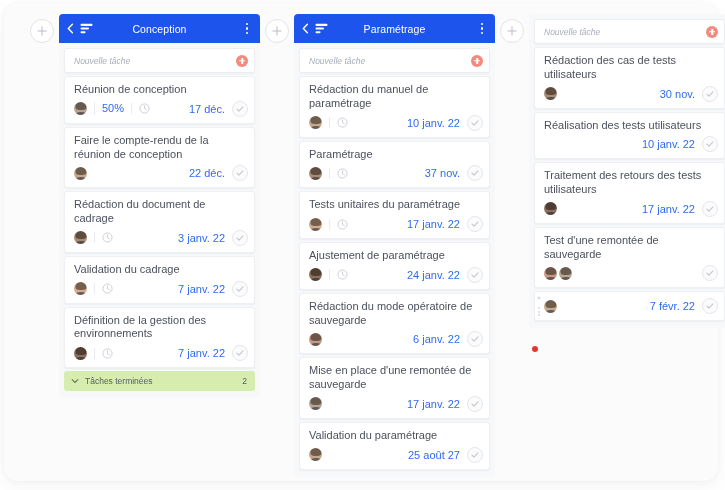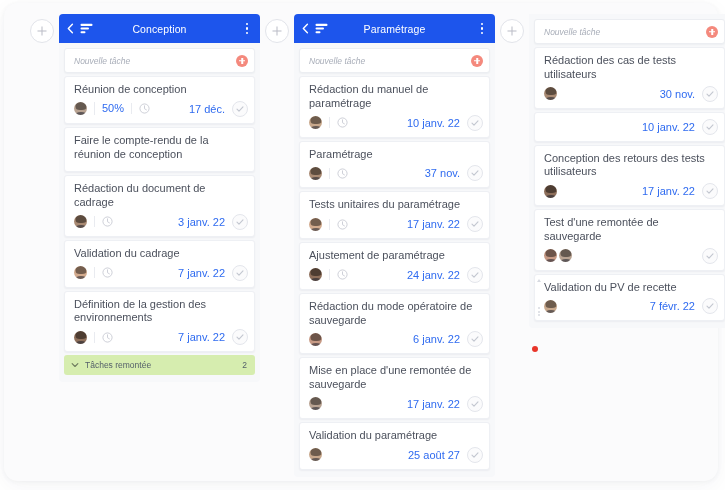--- a/index.html
+++ b/index.html
@@ -402,20 +402,31 @@
               <span class="card-date">17 déc.</span>
               <span class="check">
                 <svg width="8" height="8" viewBox="0 0 8 8">
                   <path d="M1 4.2 3 6.2 7 1.9" fill="none" stroke="#c3c7d0" stroke-width="1.1" stroke-linecap="round" stroke-linejoin="round"></path>
                 </svg>
               </span>
             </div>
           </div>
           <div class="card">
             <div class="card-title">Faire le compte-rendu de la réunion de conception</div>
+            <div class="card-meta">
+              <div class="avatars">
+                <div class="avatar a2"></div>
+              </div>
+              <span class="card-date">22 déc.</span>
+              <span class="check">
+                <svg width="8" height="8" viewBox="0 0 8 8">
+                  <path d="M1 4.2 3 6.2 7 1.9" fill="none" stroke="#c3c7d0" stroke-width="1.1" stroke-linecap="round" stroke-linejoin="round"></path>
+                </svg>
+              </span>
+            </div>
           </div>
           <div class="card">
             <div class="card-title">Rédaction du document de cadrage</div>
             <div class="card-meta">
               <div class="avatars">
                 <div class="avatar a3"></div>
               </div>
               <span class="sep-clock">
                 <svg class="clock" viewBox="0 0 12 12">
                   <circle cx="6" cy="6" r="5" fill="none" stroke="#c9ccd4" stroke-width="1"></circle>
@@ -467,21 +478,21 @@
                 <svg width="8" height="8" viewBox="0 0 8 8">
                   <path d="M1 4.2 3 6.2 7 1.9" fill="none" stroke="#c3c7d0" stroke-width="1.1" stroke-linecap="round" stroke-linejoin="round"></path>
                 </svg>
               </span>
             </div>
           </div>
           <div class="done-bar">
             <svg class="chev" viewBox="0 0 9 9">
               <path d="M1.3 3 4.5 6.2 7.7 3" fill="none" stroke="#6f7c5e" stroke-width="1.3" stroke-linecap="round" stroke-linejoin="round"></path>
             </svg>
-            <span class="done-label">Tâches remontée</span>
+            <span class="done-label">Tâches terminées</span>
             <span class="done-count">2</span>
           </div>
         </div>
       </div>
       <div class="addcol"></div>
       <div class="column">
         <div class="col-header">
           <span class="hdr-left">
             <svg class="ico-back" viewBox="0 0 9 11">
               <path d="M6.4 1.2 2.3 5.5l4.1 4.3" fill="none" stroke="#ffffff" stroke-width="1.4" stroke-linecap="round" stroke-linejoin="round"></path>
@@ -645,31 +656,32 @@
               </div>
               <span class="card-date">30 nov.</span>
               <span class="check">
                 <svg width="8" height="8" viewBox="0 0 8 8">
                   <path d="M1 4.2 3 6.2 7 1.9" fill="none" stroke="#c3c7d0" stroke-width="1.1" stroke-linecap="round" stroke-linejoin="round"></path>
                 </svg>
               </span>
             </div>
           </div>
           <div class="card">
+            <div class="card-title">Réalisation des tests utilisateurs</div>
             <div class="card-meta">
               <span class="card-date">10 janv. 22</span>
               <span class="check">
                 <svg width="8" height="8" viewBox="0 0 8 8">
                   <path d="M1 4.2 3 6.2 7 1.9" fill="none" stroke="#c3c7d0" stroke-width="1.1" stroke-linecap="round" stroke-linejoin="round"></path>
                 </svg>
               </span>
             </div>
           </div>
           <div class="card">
-            <div class="card-title">Conception des retours des tests utilisateurs</div>
+            <div class="card-title">Traitement des retours des tests utilisateurs</div>
             <div class="card-meta">
               <div class="avatars">
                 <div class="avatar a5"></div>
               </div>
               <span class="card-date">17 janv. 22</span>
               <span class="check">
                 <svg width="8" height="8" viewBox="0 0 8 8">
                   <path d="M1 4.2 3 6.2 7 1.9" fill="none" stroke="#c3c7d0" stroke-width="1.1" stroke-linecap="round" stroke-linejoin="round"></path>
                 </svg>
               </span>
@@ -692,21 +704,20 @@
           </div>
           <div class="card">
             <div class="drag-handle">
               <span class="caret"></span>
               <span class="grip">
                 <i></i>
                 <i></i>
                 <i></i>
               </span>
             </div>
-            <div class="card-title">Validation du PV de recette</div>
             <div class="card-meta">
               <div class="avatars">
                 <div class="avatar a2"></div>
               </div>
               <span class="card-date">7 févr. 22</span>
               <span class="check">
                 <svg width="8" height="8" viewBox="0 0 8 8">
                   <path d="M1 4.2 3 6.2 7 1.9" fill="none" stroke="#c3c7d0" stroke-width="1.1" stroke-linecap="round" stroke-linejoin="round"></path>
                 </svg>
               </span>

